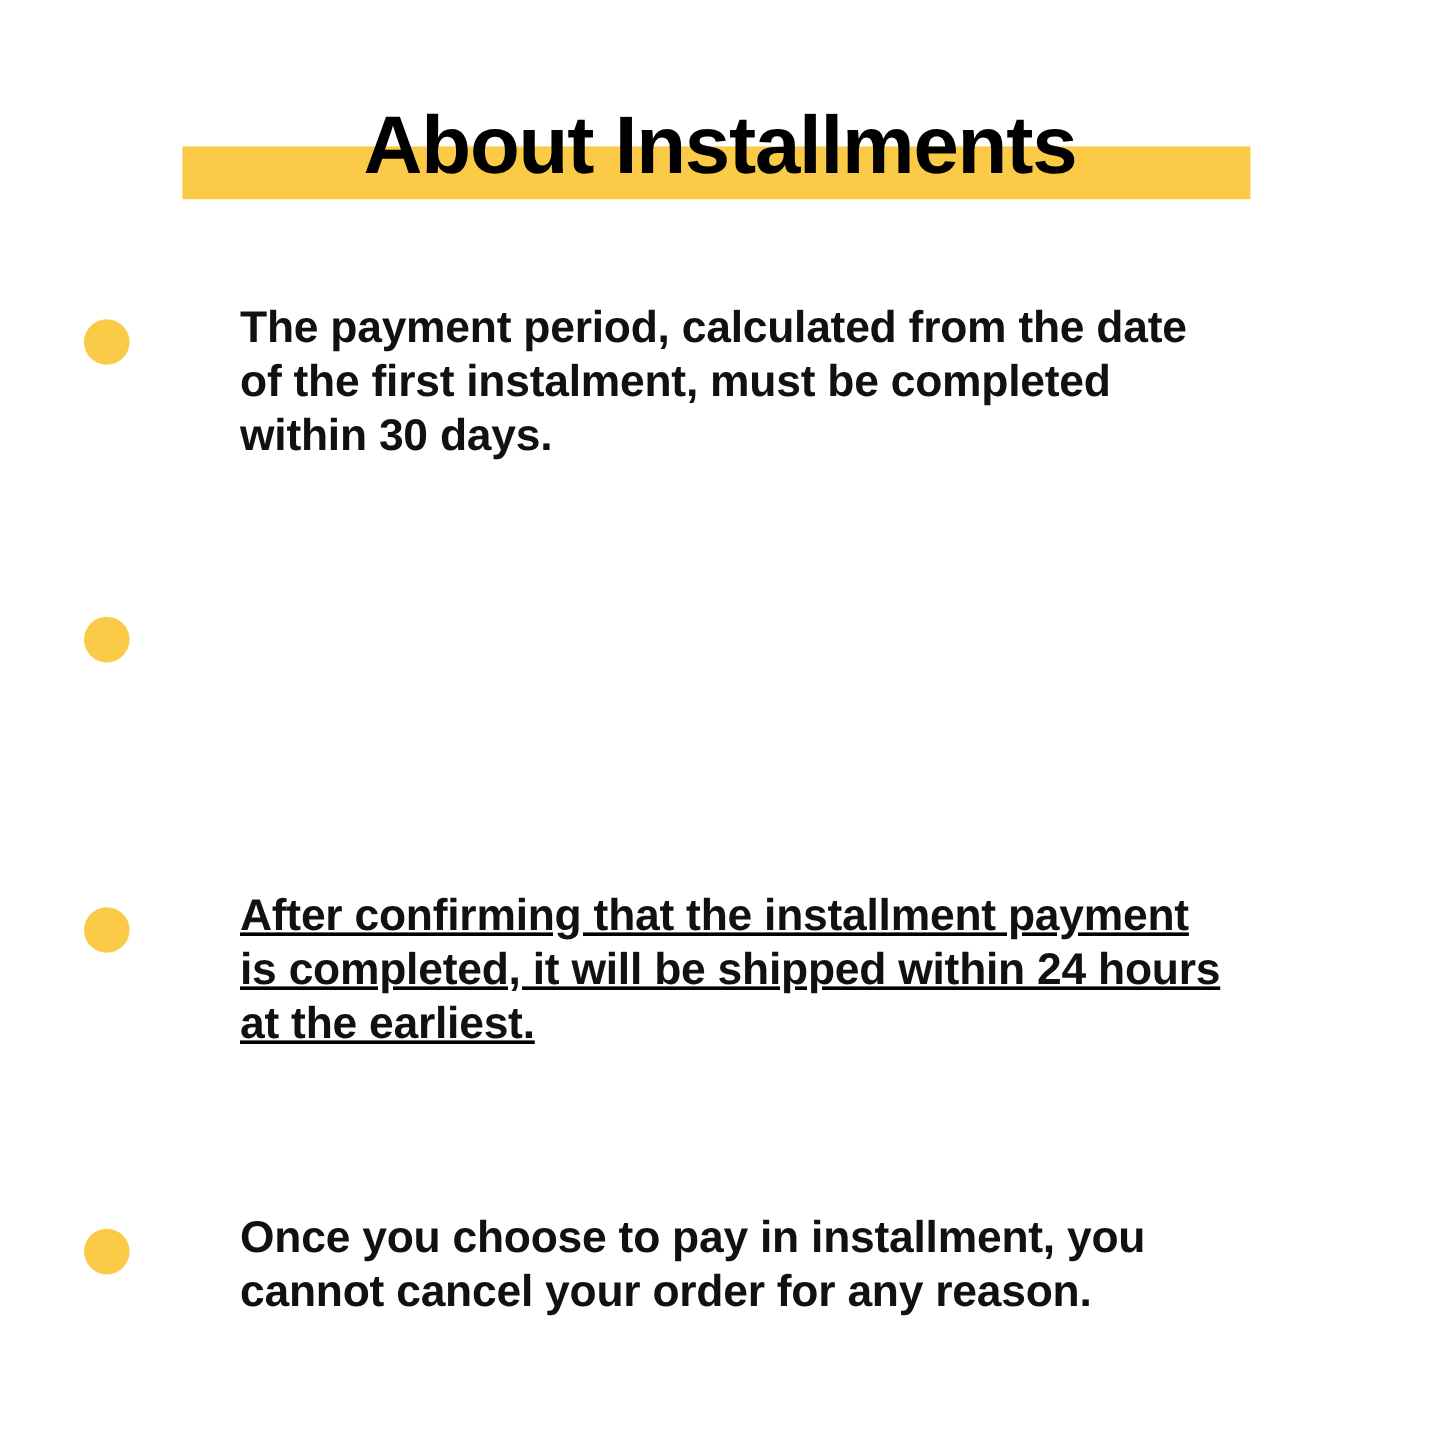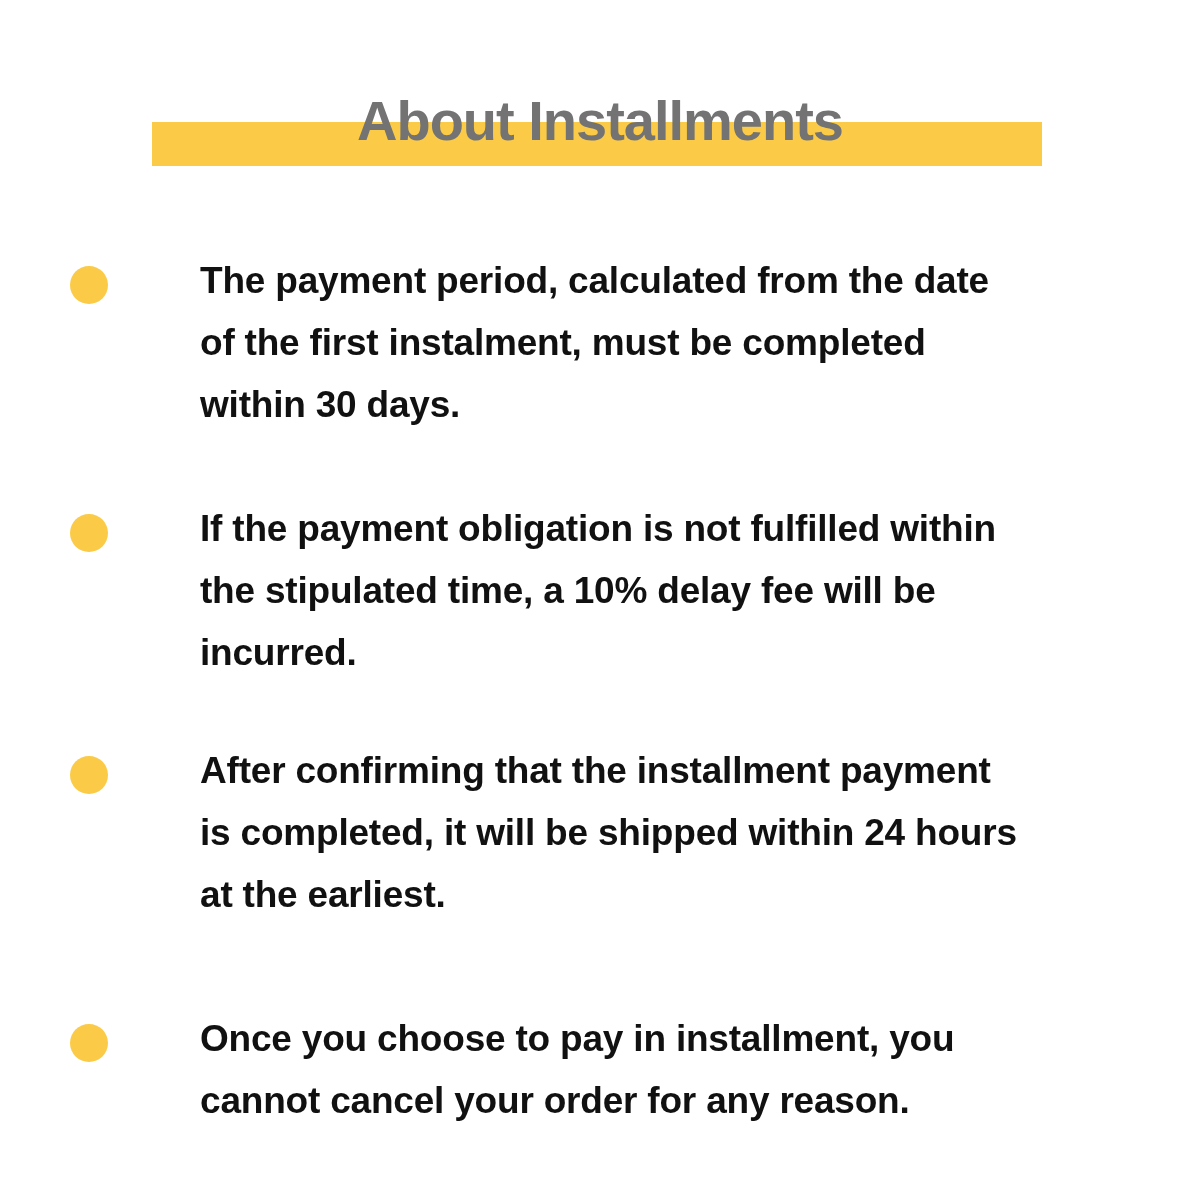--- a/index.html
+++ b/index.html
@@ -35,24 +35,24 @@
     background: #FBCB47;
   }
   .title-text {
     position: absolute;
     left: 0;
     right: 0;
     top: 36px;
     text-align: center;
     font-family: "Liberation Sans", sans-serif;
     font-weight: bold;
-    font-size: 56px;
+    font-size: 68px;
     line-height: 82px;
     letter-spacing: -1px;
-    color: #737373;
+    color: #000000;
     white-space: nowrap;
   }
 
   
   .list {
     position: absolute;
     left: 0;
     top: 196px;
     width: 1200px;
   }
@@ -70,34 +70,34 @@
     height: 38px;
     border-radius: 50%;
     background: #FBCB47;
   }
   .item-text {
     margin-left: 130px;
     width: 830px;
     font-family: "Liberation Sans", sans-serif;
     font-weight: bold;
     font-size: 37px;
-    line-height: 62px;
+    line-height: 45px;
     color: #111111;
     letter-spacing: -0.2px;
   }
   
   .list-item.i0 { min-height: 240px; }
   .list-item.i0 .bullet-dot { top: 26px; }
   .list-item.i0 .item-text { padding-top: 10px; }
 
   .list-item.i1 { min-height: 244px; }
   .list-item.i1 .bullet-dot { top: 34px; }
   .list-item.i1 .item-text { padding-top: 18px; }
 
-  .list-item.i2 { min-height: 270px; }
+  .list-item.i2 { min-height: 270px; text-decoration: underline; }
   .list-item.i2 .bullet-dot { top: 32px; }
   .list-item.i2 .item-text { padding-top: 16px; }
 
   .list-item.i3 { min-height: 200px; }
   .list-item.i3 .bullet-dot { top: 30px; }
   .list-item.i3 .item-text { padding-top: 14px; }
 </style>
 </head>
 <body>
 
@@ -110,21 +110,20 @@
 
   <div class="list">
 
     <div class="list-item i0">
       <span class="bullet-dot"></span>
       <div class="item-text">The payment period, calculated from the date of the first instalment, must be completed within 30 days.</div>
     </div>
 
     <div class="list-item i1">
       <span class="bullet-dot"></span>
-      <div class="item-text">If the payment obligation is not fulfilled within the stipulated time, a 10% delay fee will be incurred.</div>
     </div>
 
     <div class="list-item i2">
       <span class="bullet-dot"></span>
       <div class="item-text">After confirming that the installment payment is completed, it will be shipped within 24 hours at the earliest.</div>
     </div>
 
     <div class="list-item i3">
       <span class="bullet-dot"></span>
       <div class="item-text">Once you choose to pay in installment, you cannot cancel your order for any reason.</div>

